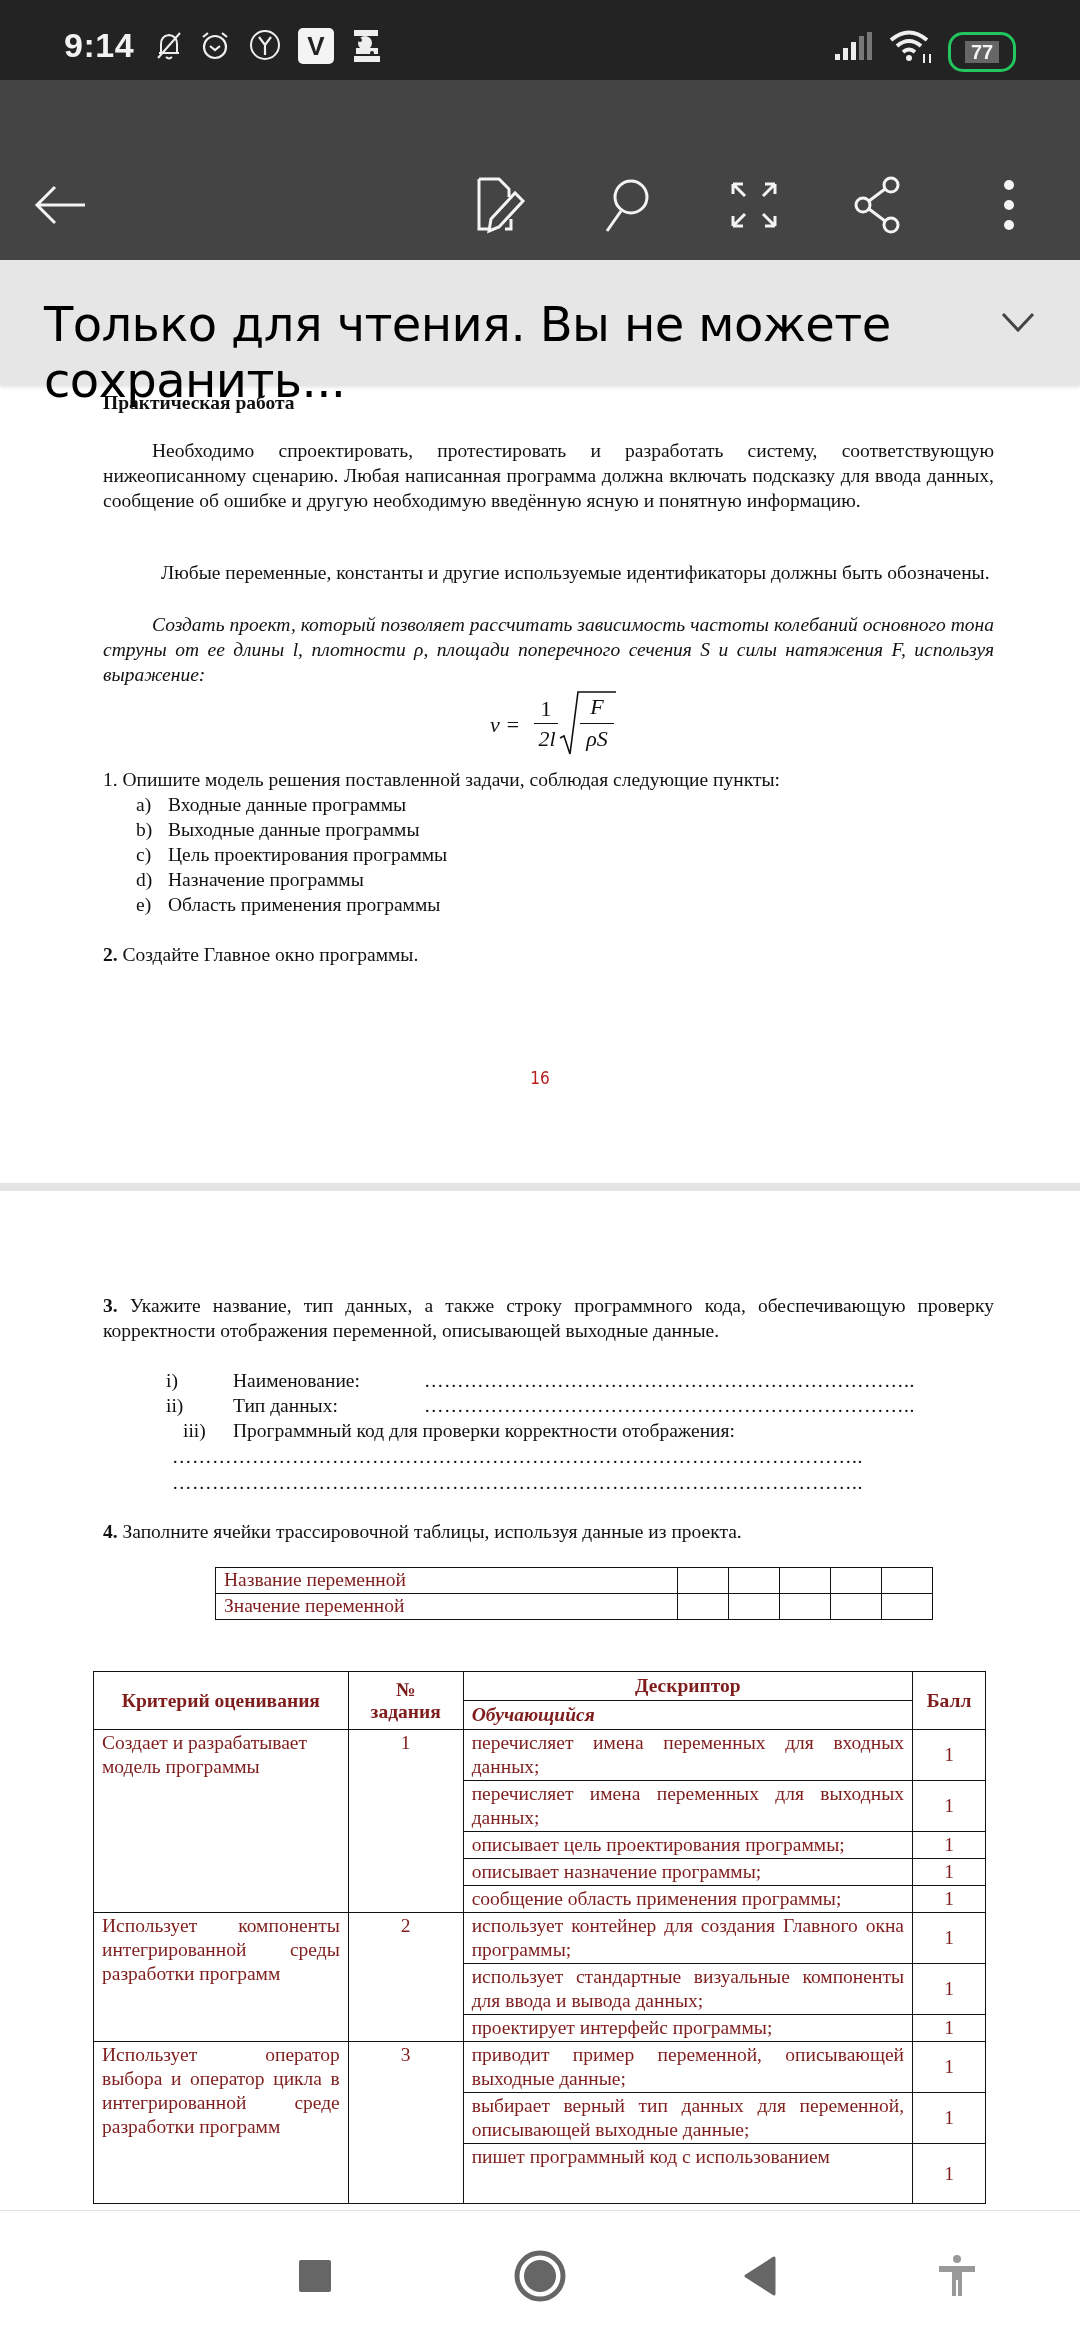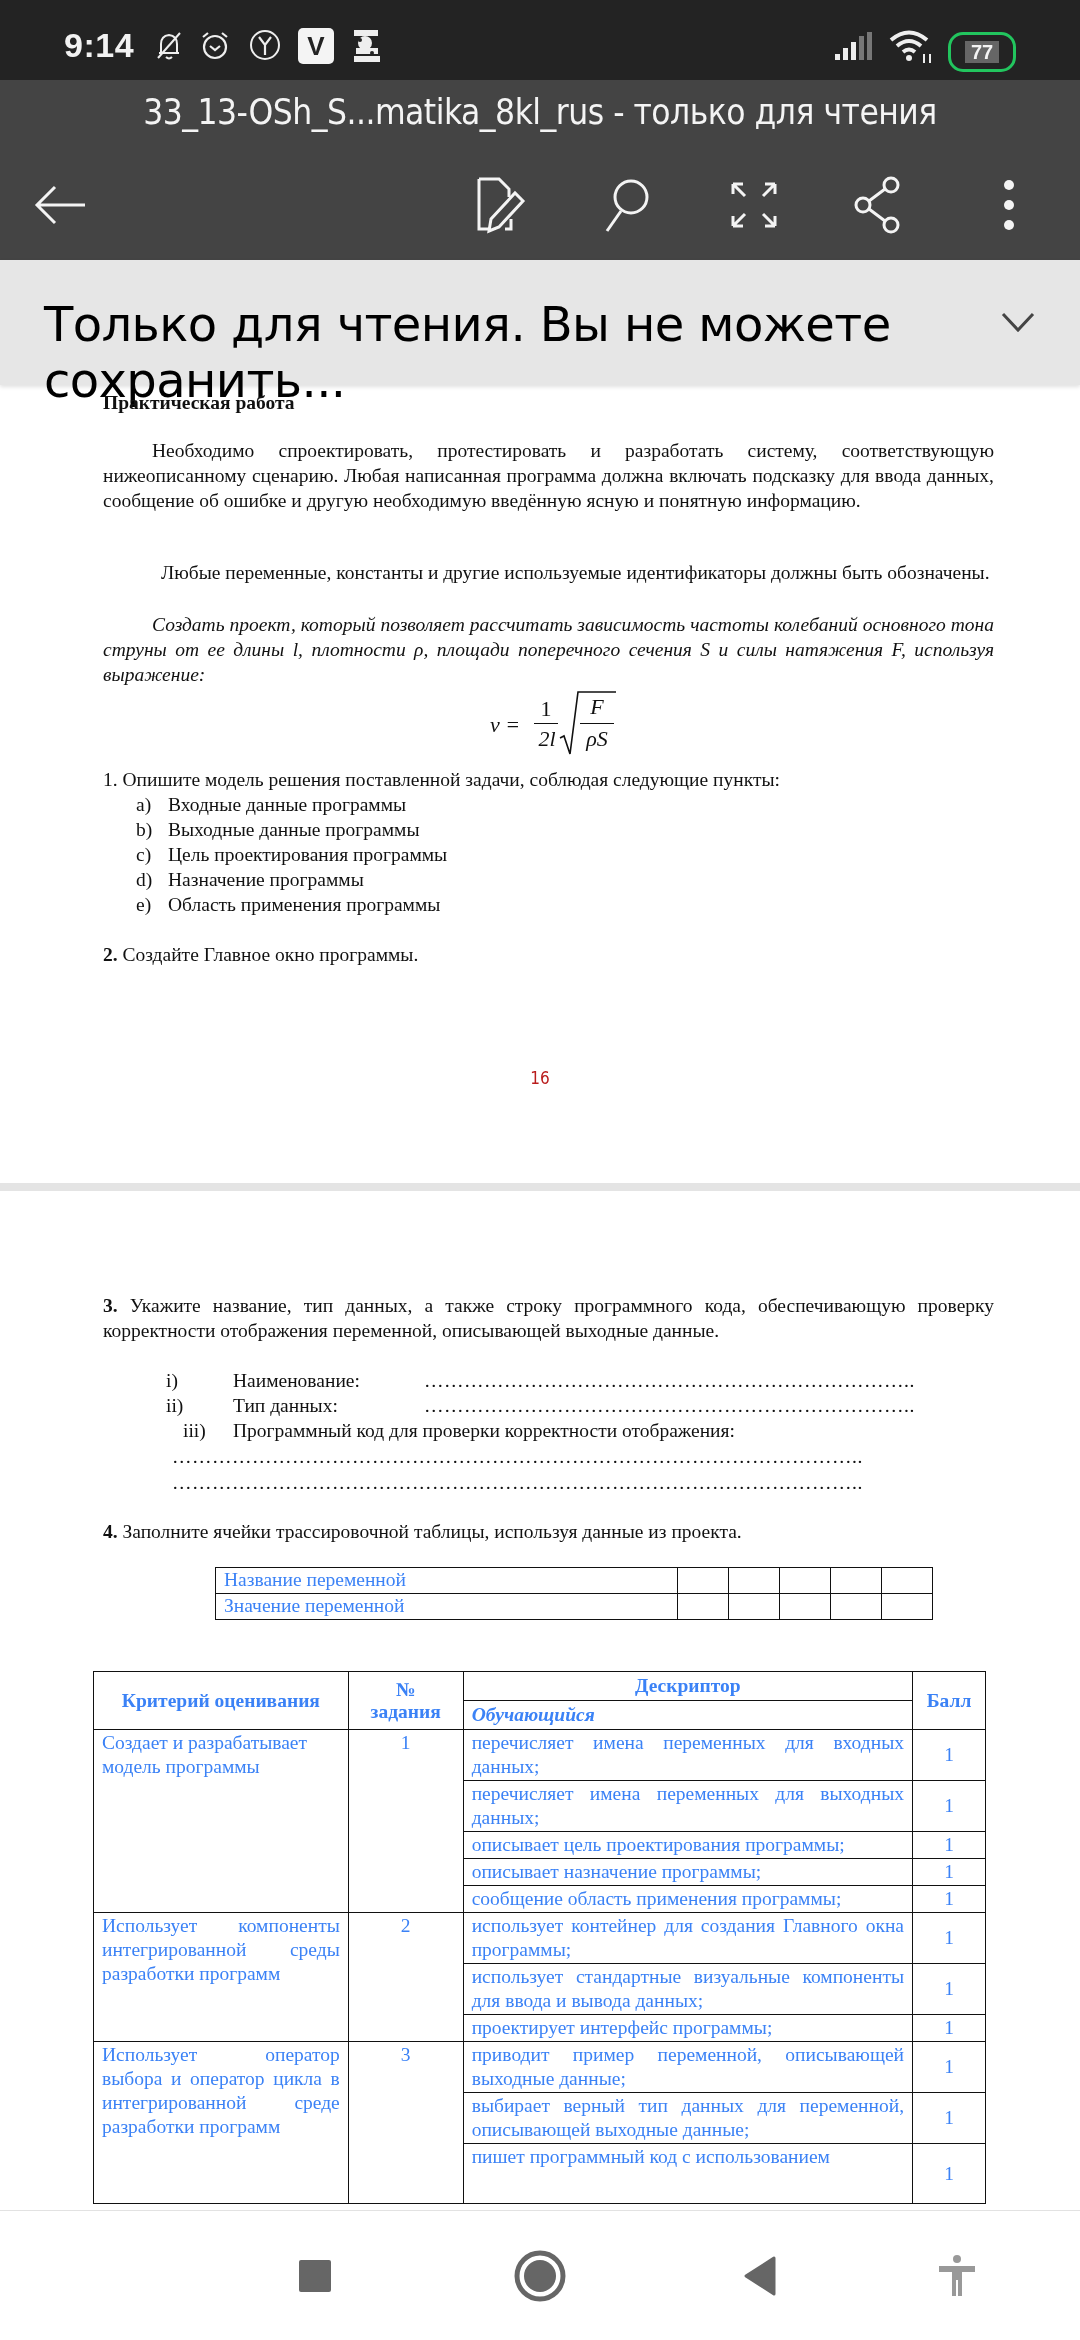--- a/index.html
+++ b/index.html
@@ -26,21 +26,21 @@
   .doc { font-family: "Liberation Serif", serif; color: #111; }
   .txt { position: absolute; font-size: 19.5px; line-height: 25px; }
   .justify { text-align: justify; text-align-last: left; }
   .bold { font-weight: bold; }
   .ital { font-style: italic; }
 
   .page-sep { position: absolute; top: 1183px; left: 0; width: 1080px; height: 8px; background: #e4e4e4; }
 
   .dots { letter-spacing: 0.5px; overflow: hidden; white-space: nowrap; }
 
-  table { border-collapse: collapse; position: absolute; font-family: "Liberation Serif", serif; color: #3b82f6; border-radius: 21px; }
+  table { border-collapse: collapse; position: absolute; font-family: "Liberation Serif", serif; color: #7f1d1d; border-radius: 21px; }
   td, th { border: 1.5px solid #111; font-size: 19.5px; line-height: 24px; vertical-align: top; }
   .trace td { height: 26px; padding: 0 8px; line-height: 24px; }
 
   .crit th { font-weight: bold; text-align: center; vertical-align: middle; padding: 2px 4px; }
   .crit td { padding: 1px 8px; }
   .crit td.c { text-align: center; }
   .crit td.score { text-align: center; vertical-align: middle; }
 
   
   .nav-bar { position: absolute; top: 2210px; left: 0; width: 1080px; height: 130px; background: #ffffff; border-top: 1px solid #e2e2e2; }
@@ -101,21 +101,20 @@
         <circle cx="21" cy="30" r="3" fill="#eee"></circle>
         <path d="M36 26 V35 M42 26 V35" stroke="#eee" stroke-width="2"></path>
       </svg>
   </span>
   <span class="sb-right" style="left:948px; top:32px; width:68px; height:40px; border:3px solid #22c55e; border-radius:15px; display:flex; align-items:center; justify-content:center;">
     <span style="background:#666; color:#f4f4f4; font-weight:bold; font-size:20px; padding:0 6px; line-height:22px;">77</span>
   </span>
 </div>
 
 <div class="app-bar">
-  <div class="app-title">33_13-OSh_S...matika_8kl_rus - только для чтения</div>
   <div class="app-btn" style="left:26px;">
     <svg width="56" height="44" viewBox="0 0 56 44">
         <path d="M4 22 H52 M22 4 L4 22 L22 40" fill="none" stroke="#f4f4f4" stroke-width="3"></path>
       </svg>
   </div>
   <div class="app-btn" style="left:466px;">
     <svg width="56" height="60" viewBox="0 0 56 60">
         <path d="M6 4 H26 L36 14 V22 M6 4 V54 H16 M32 54 H38 V44" fill="none" stroke="#f4f4f4" stroke-width="3"></path>
         <path d="M16 56 L18 44 L42 18 L50 26 L26 52 Z" fill="none" stroke="#f4f4f4" stroke-width="3"></path>
       </svg>

